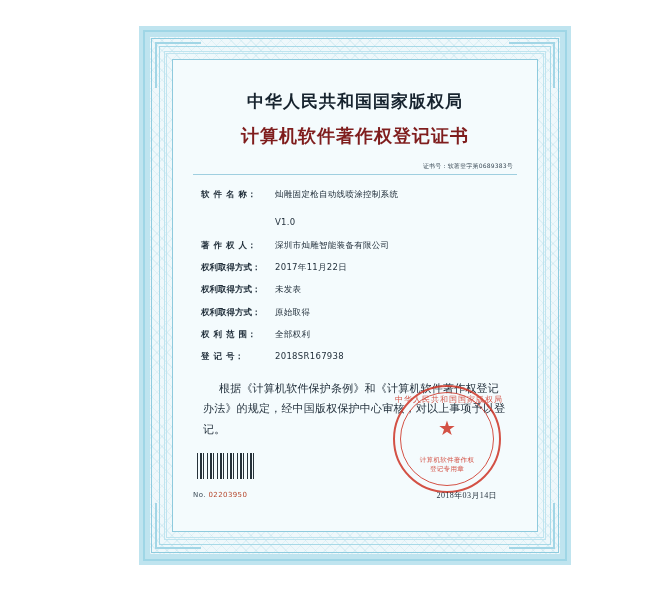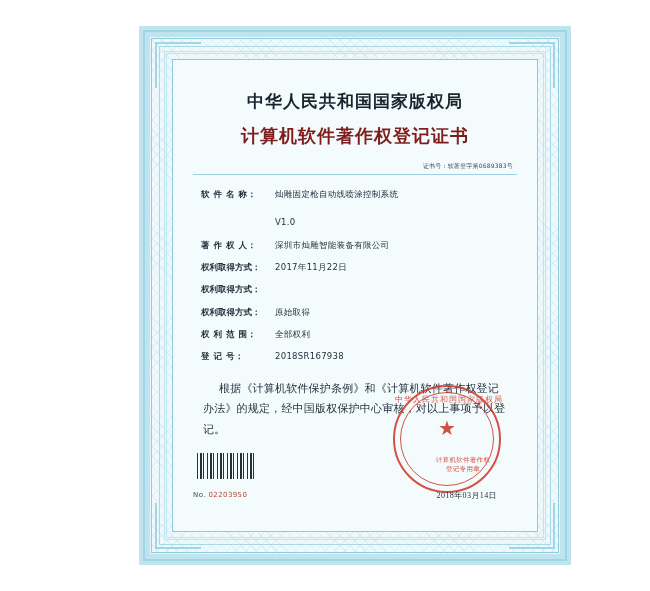--- a/index.html
+++ b/index.html
@@ -217,21 +217,21 @@
   .star {
     position: absolute;
     left: 50%;
     top: 31px;
     transform: translateX(-50%);
     font-size: 20px;
     line-height: 20px;
   }
   .seal-bottom {
     position: absolute;
-    left: 16px;
+    left: 0;
     bottom: 16px;
     width: 104px;
     text-align: center;
     font-size: 6.5px;
     line-height: 1.5;
     letter-spacing: 0.3px;
   }
   .issue-date {
     position: absolute;
     right: 34px;
@@ -281,20 +281,21 @@
           <div class="field-value">深圳市灿雕智能装备有限公司</div>
         </div>
 
         <div class="field-row">
           <div class="field-label wide">权利取得方式：</div>
           <div class="field-value">2017年11月22日</div>
         </div>
 
         <div class="field-row">
           <div class="field-label wide">权利取得方式：</div>
+          <div class="field-value">未发表</div>
         </div>
 
         <div class="field-row">
           <div class="field-label wide">权利取得方式：</div>
           <div class="field-value">原始取得</div>
         </div>
 
         <div class="field-row">
           <div class="field-label">权 利 范 围：</div>
           <div class="field-value">全部权利</div>

